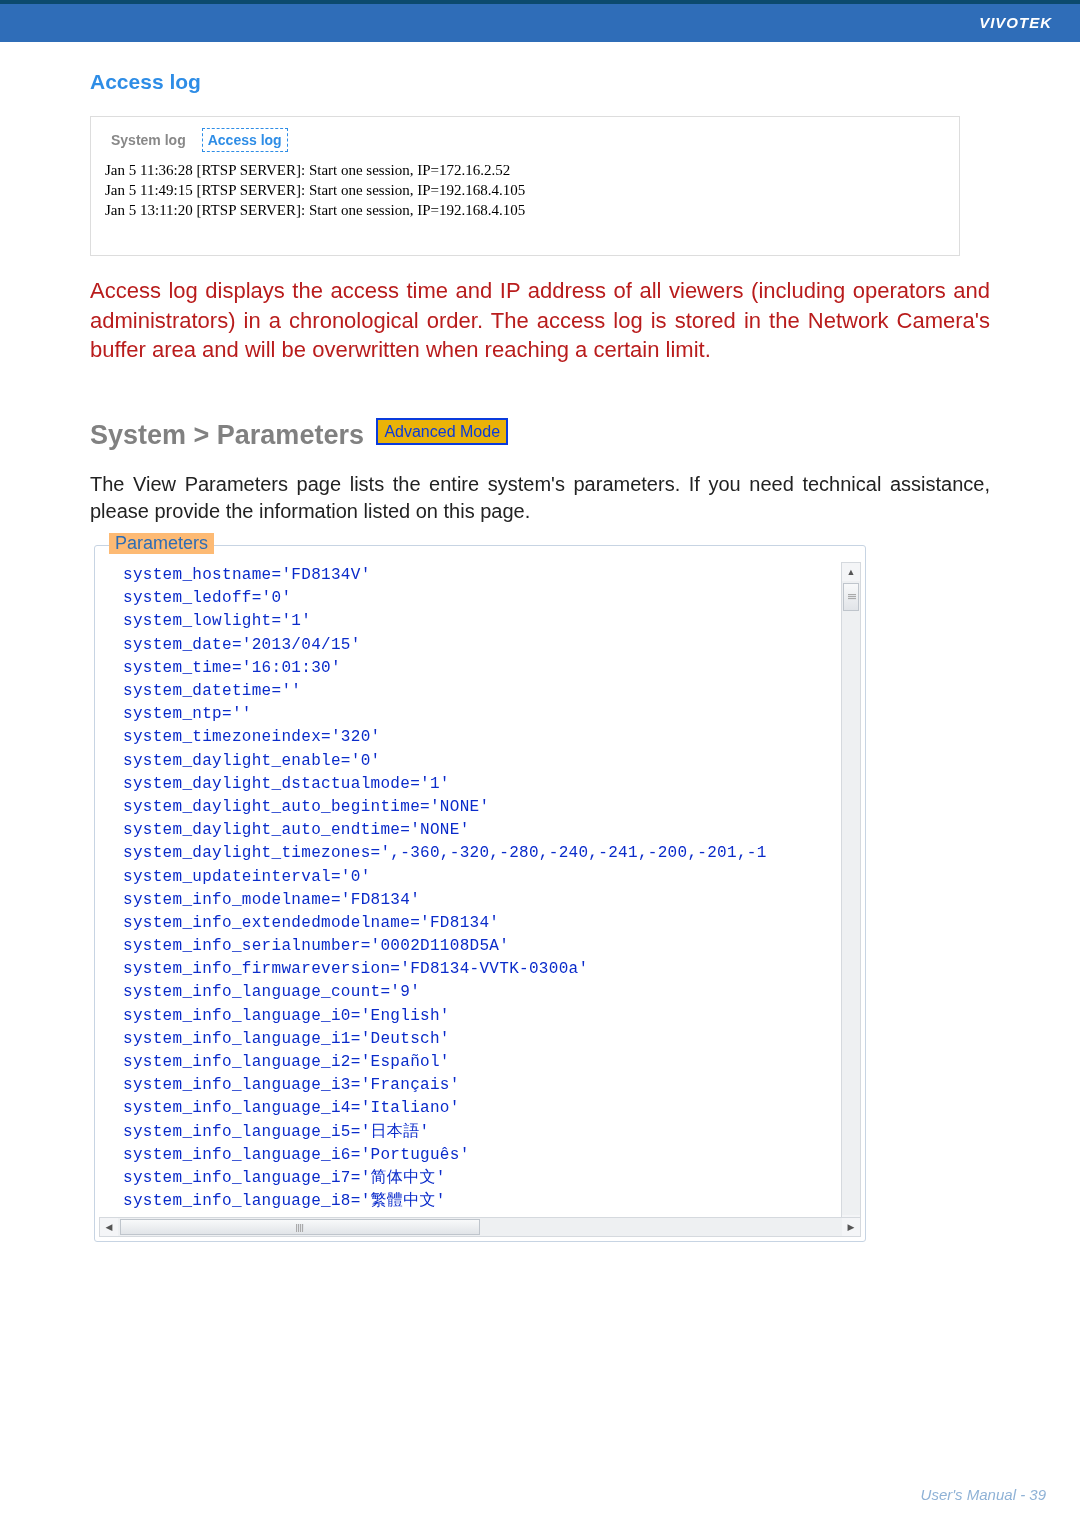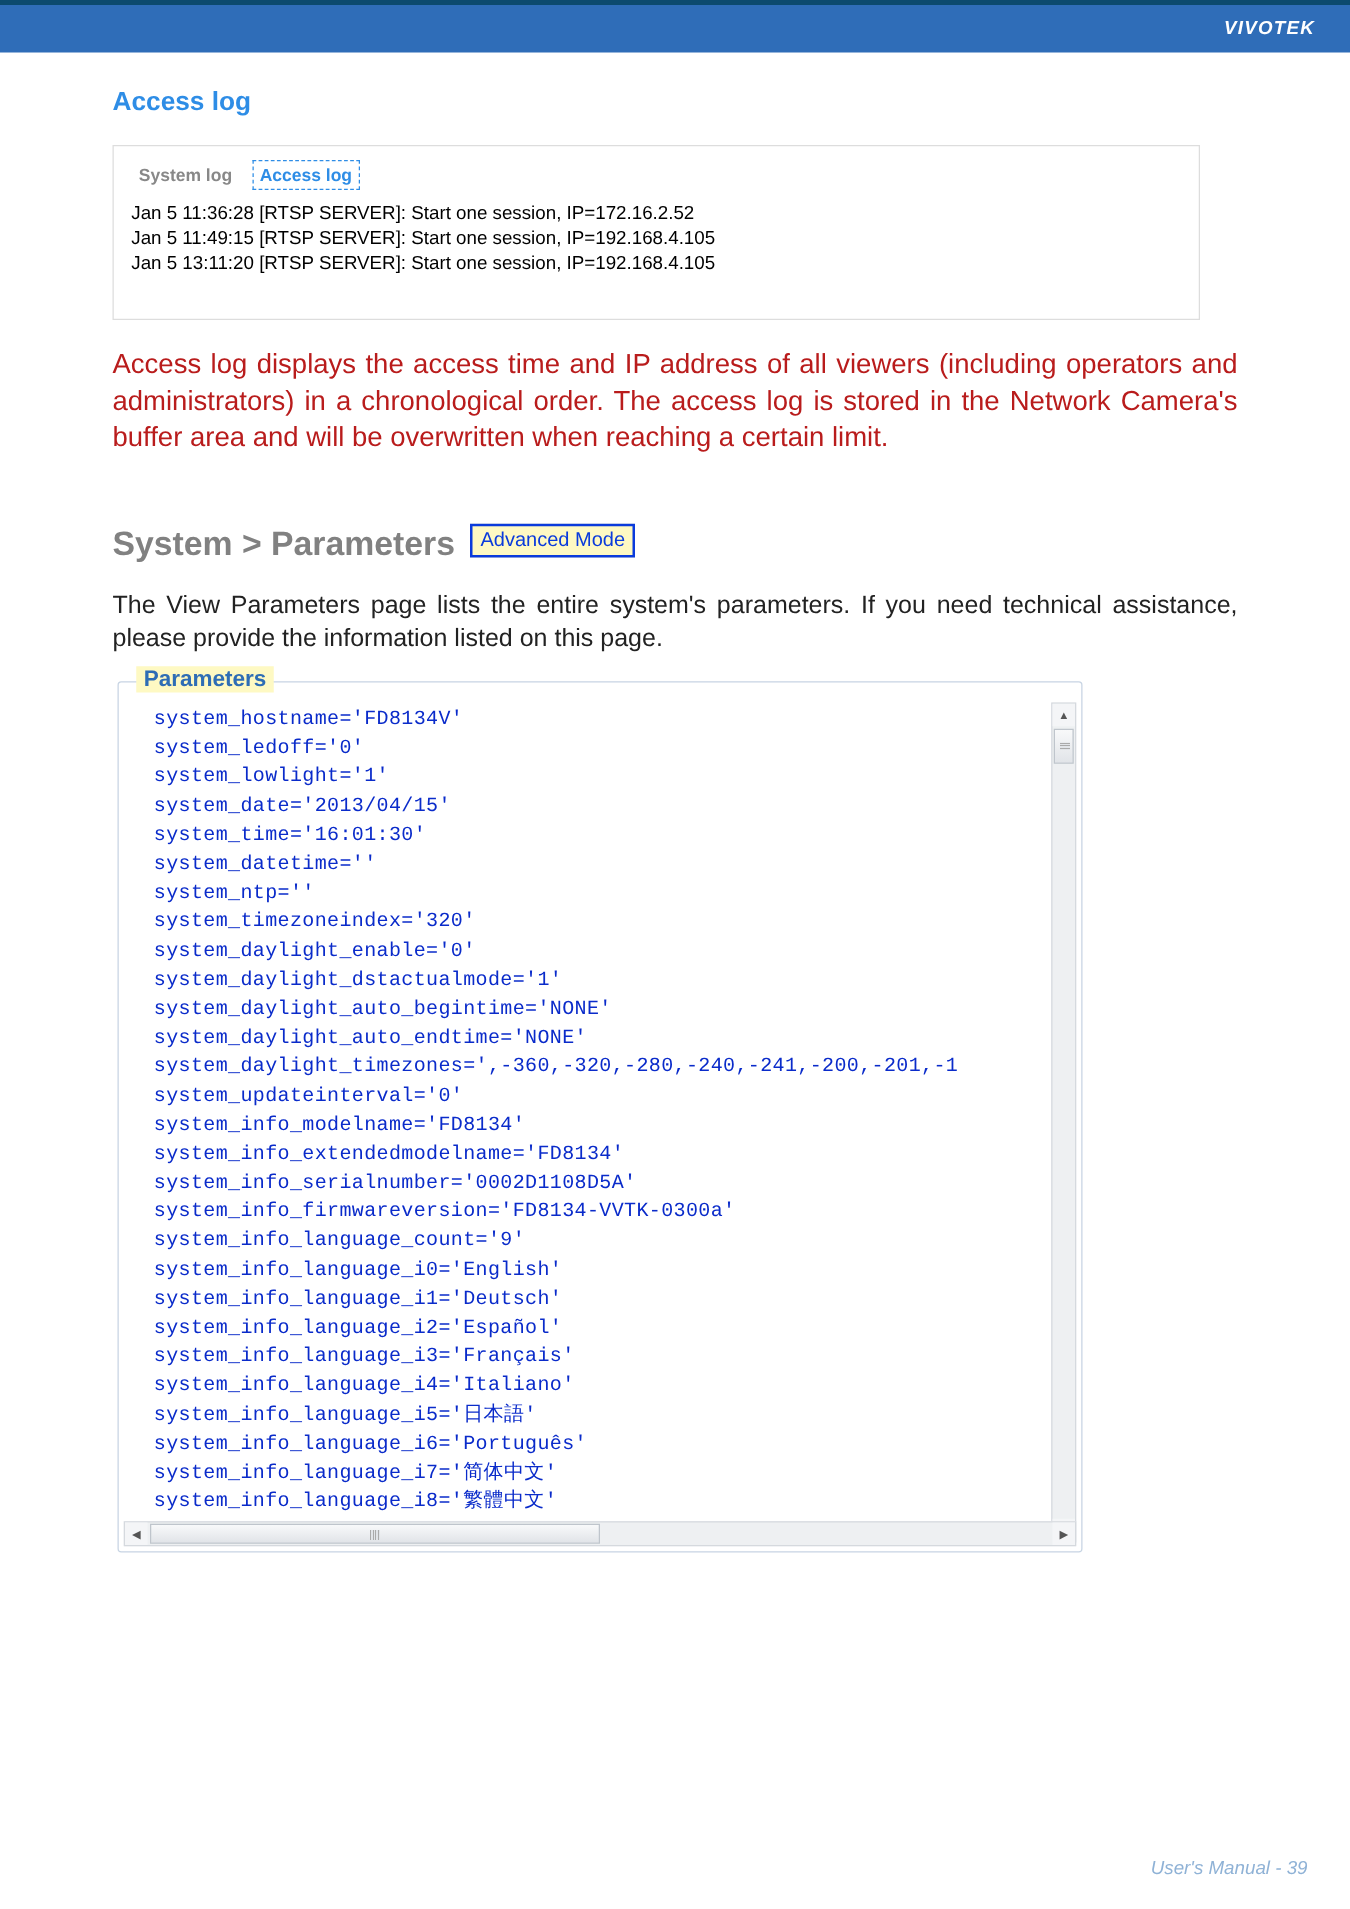--- a/index.html
+++ b/index.html
@@ -63,20 +63,21 @@
   }
   .tab.active {
     color: #2e8de6;
     border: 1px dashed #2e8de6;
     padding: 3px 5px;
   }
   .log-line {
     font-size: 15px;
     color: #000;
     margin: 3px 0;
+    font-family: Liberation Serif, serif;
   }
   .para {
     font-size: 22px;
     color: #b91c1c;
     line-height: 1.35;
     margin-top: 20px;
     text-align: justify;
   }
   .section-heading {
     margin-top: 55px;
@@ -85,21 +86,21 @@
   .section-heading .title {
     color: #818181;
     font-weight: bold;
     font-size: 27px;
     vertical-align: middle;
     margin-right: 8px;
     text-align: center;
   }
   .badge {
     display: inline-block;
-    background: #fef9c3;
+    background: #eab308;
     color: #0a3bdc;
     border: 2px solid #0a3bdc;
     font-size: 16px;
     padding: 2px 6px;
     line-height: 1.2;
     position: relative;
     top: -3px;
     font-weight: normal;
   }
   .para2 {
@@ -116,24 +117,24 @@
     padding: 0;
     width: 770px;
     margin-left: 4px;
     position: relative;
     margin-top: 10px;
   }
   .fset-legend {
     position: absolute;
     top: -13px;
     left: 14px;
-    background: #fef9c3;
+    background: #fdba74;
     padding: 0 6px;
     color: #2e6db5;
-    font-weight: bold;
+    font-weight: normal;
     font-size: 18px;
   }
   .scroll-area {
     position: relative;
     padding: 18px 0 0 0;
   }
   .v-scroll {
     position: absolute;
     right: 4px;
     top: 16px;

